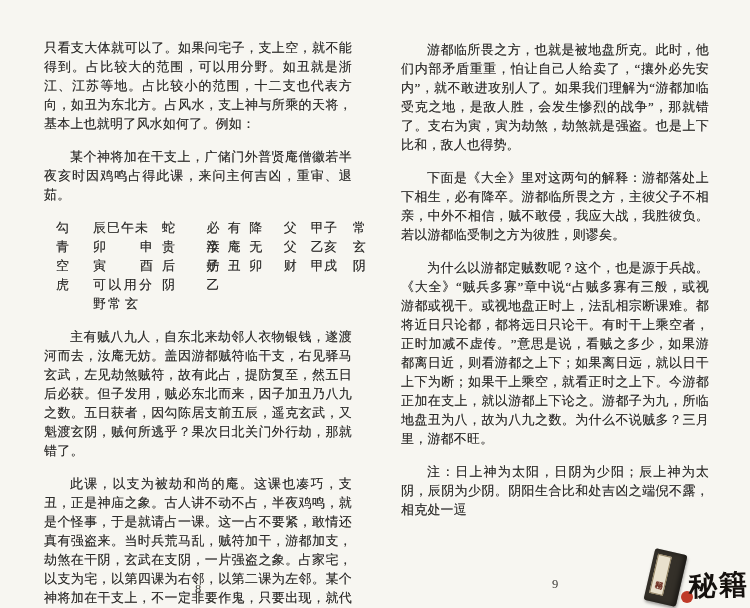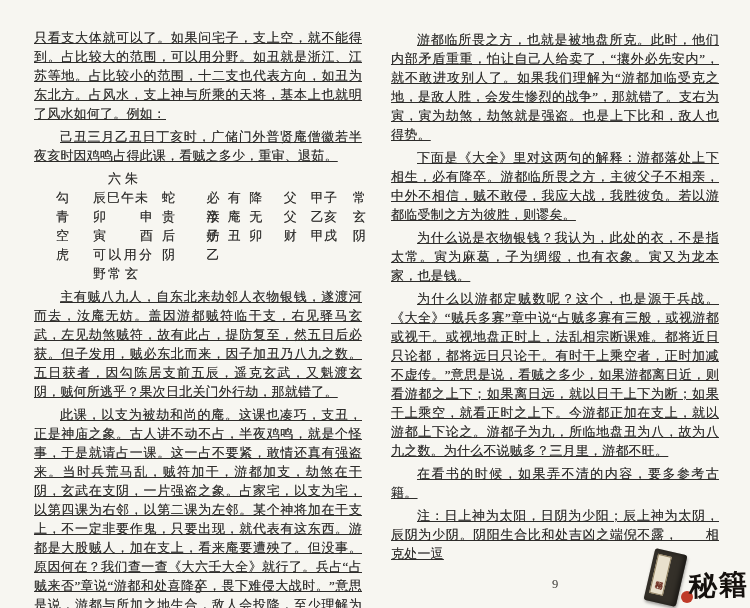--- a/index.html
+++ b/index.html
@@ -10,21 +10,21 @@
     color:#2e2d2b;
   }
   .page {
     position:absolute; top:24px; width:336px;
     font-size:13px; line-height:19px; text-align:justify;
     letter-spacing:0.2px;
     text-shadow:0 0 0.5px rgba(40,40,40,0.55);
   }
   .page-left  { left:30px; }
   .page-right { left:387px; top:26px; }
-  .page p { margin:4px; text-indent:2em;text-decoration:underline; }
+  .page p { margin:14px; text-indent:2em; }
   .page p.noindent { text-indent:0; }
 
   
   .chart { margin:0; padding-left:26px; }
   .chart-header, .chart-footer { margin-left:52px; height:19px; letter-spacing:4px; }
   .c-row { display:flex; height:19px; align-items:baseline; }
   .sq { display:flex; width:150px; }
   .sq .gl { width:15px; }
   .sq .gm { width:60px; margin-left:22px; letter-spacing:1px; }
   .sq .gm.split { display:flex; justify-content:space-between; letter-spacing:0; }
@@ -63,24 +63,23 @@
     letter-spacing:2px; white-space:nowrap; transform:rotate(-2deg);
   }
 </style>
 </head>
 <body>
 
 <div class="spread">
 
   <div class="page page-left">
     <p class="noindent">只看支大体就可以了。如果问宅子，支上空，就不能得到。占比较大的范围，可以用分野。如丑就是浙江、江苏等地。占比较小的范围，十二支也代表方向，如丑为东北方。占风水，支上神与所乘的天将，基本上也就明了风水如何了。例如：</p>
-    <p>己丑三月乙丑日丁亥时，广储门外普贤庵僧徽若半夜亥时因鸡鸣占得此课，看贼之多少，重审、退茹。</p>
+    <p>某个神将加在干支上，广储门外普贤庵僧徽若半夜亥时因鸡鸣占得此课，来问主何吉凶，重审、退茹。</p>
 
     <div class="chart">
-      <div class="chart-header">六朱</div>
 
       <div class="c-row">
         <div class="sq">
           <span class="gl">勾</span>
           <span class="gm">辰巳午未</span>
           <span class="gr">蛇</span>
         </div>
         <div class="course">必有降卒</div>
         <div class="trans">
           <span class="t1">父</span>
@@ -134,23 +133,21 @@
       <div class="chart-footer">常玄</div>
     </div>
 
     <p>主有贼八九人，自东北来劫邻人衣物银钱，遂渡河而去，汝庵无妨。盖因游都贼符临干支，右见驿马玄武，左见劫煞贼符，故有此占，提防复至，然五日后必获。但子发用，贼必东北而来，因子加丑乃八九之数。五日获者，因勾陈居支前五辰，遥克玄武，又魁渡玄阴，贼何所逃乎？果次日北关门外行劫，那就错了。</p>
     <p>此课，以支为被劫和尚的庵。这课也凑巧，支丑，正是神庙之象。古人讲不动不占，半夜鸡鸣，就是个怪事，于是就请占一课。这一占不要紧，敢情还真有强盗来。当时兵荒马乱，贼符加干，游都加支，劫煞在干阴，玄武在支阴，一片强盗之象。占家宅，以支为宅，以第四课为右邻，以第二课为左邻。某个神将加在干支上，不一定非要作鬼，只要出现，就代表有这东西。游都是大股贼人，加在支上，看来庵要遭殃了。但没事。原因何在？我们查一查《大六壬大全》就行了。兵占“占贼来否”章说“游都和处喜降卒，畏下难侵大战时。”意思是说，游都与所加之地生合，敌人会投降，至少理解为不来找我的麻烦。游都被所临之地所克，敌兵无</p>
   </div>
 
   <div class="page page-right">
     <p>游都临所畏之方，也就是被地盘所克。此时，他们内部矛盾重重，怕让自己人给卖了，“攘外必先安内”，就不敢进攻别人了。如果我们理解为“游都加临受克之地，是敌人胜，会发生惨烈的战争”，那就错了。支右为寅，寅为劫煞，劫煞就是强盗。也是上下比和，敌人也得势。</p>
     <p>下面是《大全》里对这两句的解释：游都落处上下相生，必有降卒。游都临所畏之方，主彼父子不相亲，中外不相信，贼不敢侵，我应大战，我胜彼负。若以游都临受制之方为彼胜，则谬矣。</p>
-    <p>为什么说是衣物银钱？我认为，此处的衣，不是指太常。寅为麻葛，子为绸缎，也有衣象。寅又为龙本家，也是钱。</p>
     <p>为什么以游都定贼数呢？这个，也是源于兵战。《大全》“贼兵多寡”章中说“占贼多寡有三般，或视游都或视干。或视地盘正时上，法乱相宗断课难。都将近日只论都，都将远日只论干。有时干上乘空者，正时加减不虚传。”意思是说，看贼之多少，如果游都离日近，则看游都之上下；如果离日远，就以日干上下为断；如果干上乘空，就看正时之上下。今游都正加在支上，就以游都上下论之。游都子为九，所临地盘丑为八，故为八九之数。为什么不说贼多？三月里，游都不旺。</p>
-    <p>在看书的时候，如果弄不清的内容，要多参考古籍。</p>
     <p>注：日上神为太阳，日阴为少阳；辰上神为太阴，辰阴为少阴。阴阳生合比和处吉凶之端倪不露，　　相克处一逗</p>
   </div>
 
   <div class="pagenum pagenum-left">8</div>
   <div class="pagenum pagenum-right">9</div>
 
   <div>
     <div class="wm-book">
       <div class="wm-label">秘籍网</div>
     </div>

